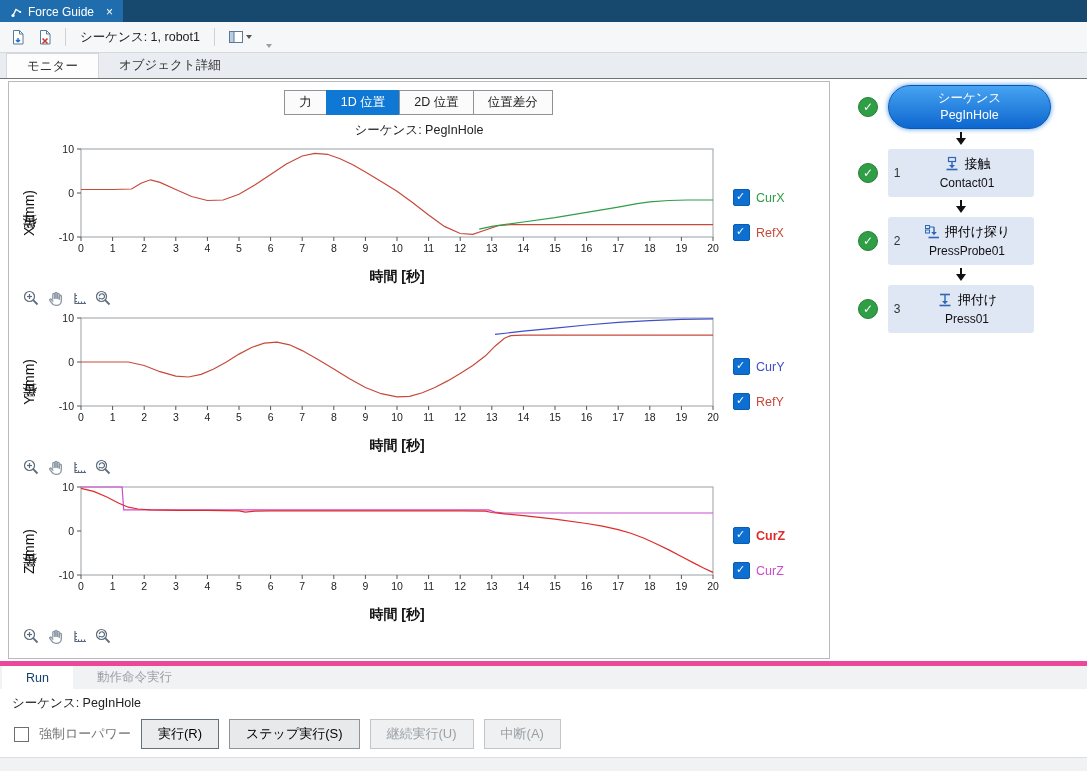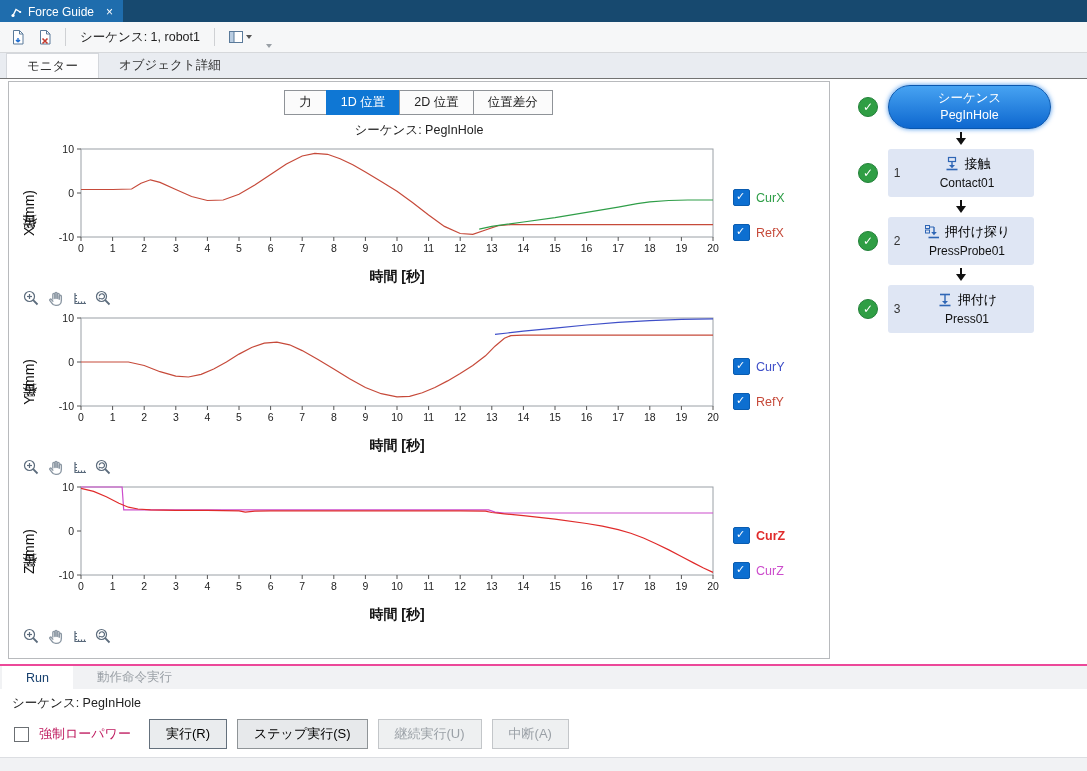--- a/index.html
+++ b/index.html
@@ -53,29 +53,29 @@
   .step-node{width:146px;min-height:48px;background:#dfe6f4;border-radius:3px;display:flex;align-items:center;box-sizing:border-box;}
   .step-num{width:18px;text-align:center;font-size:12px;color:#333;}
   .step-main{flex:1;display:flex;flex-direction:column;align-items:center;justify-content:center;padding:5px 6px 6px 0;}
   .step-title{display:flex;align-items:center;gap:5px;font-size:13px;color:#000;}
   .step-sub{font-size:12px;color:#111;margin-top:3px;}
   .arrow-row{display:flex;margin:3px 0;}
   .arrow-spacer{width:30px;}
   .arrow-cell{width:146px;display:flex;justify-content:center;}
 
   
-  .bottom-tabs{height:23px;background:#f1f2f4;border-top:2px solid #ec4899;display:flex;align-items:stretch;padding-left:2px;flex:0 0 auto;}
+  .bottom-tabs{height:23px;background:#f1f2f4;border-top:5px solid #ec4899;display:flex;align-items:stretch;padding-left:2px;flex:0 0 auto;}
   .b-tab{padding:0 24px;font-size:12.5px;color:#333;display:flex;align-items:center;}
   .b-tab.active{background:#fff;color:#17406e;}
   .b-tab.disabled{color:#9aa0a6;}
   .run-panel{padding:2px 10px 0 10px;flex:0 0 auto;}
   .run-seq-label{font-size:12.5px;color:#222;margin:4px 0 7px 2px;}
   .run-controls{display:flex;align-items:center;gap:10px;margin-left:4px;}
   .uncbx{width:15px;height:15px;border:1px solid #6b6f73;background:#fff;flex:0 0 auto;box-sizing:border-box;}
-  .lp-label{font-size:13px;color:#be185d;margin-right:8px;}
+  .lp-label{font-size:13px;color:#737373;}
   .btn{font-size:13px;padding:5px 16px;background:#e7e9eb;border:1px solid #8f9497;color:#000;white-space:nowrap;}
   .btn.primary{border:1px solid #64707c;background:#eaecee;}
   .btn.disabled{color:#9aa0a6;border-color:#c3c6c9;background:#eef0f1;}
   .footer{height:13px;background:#f1f2f4;border-top:1px solid #dcdee2;margin-top:8px;flex:0 0 auto;}
 </style>
 </head>
 <body>
 
 <div class="app">
 

